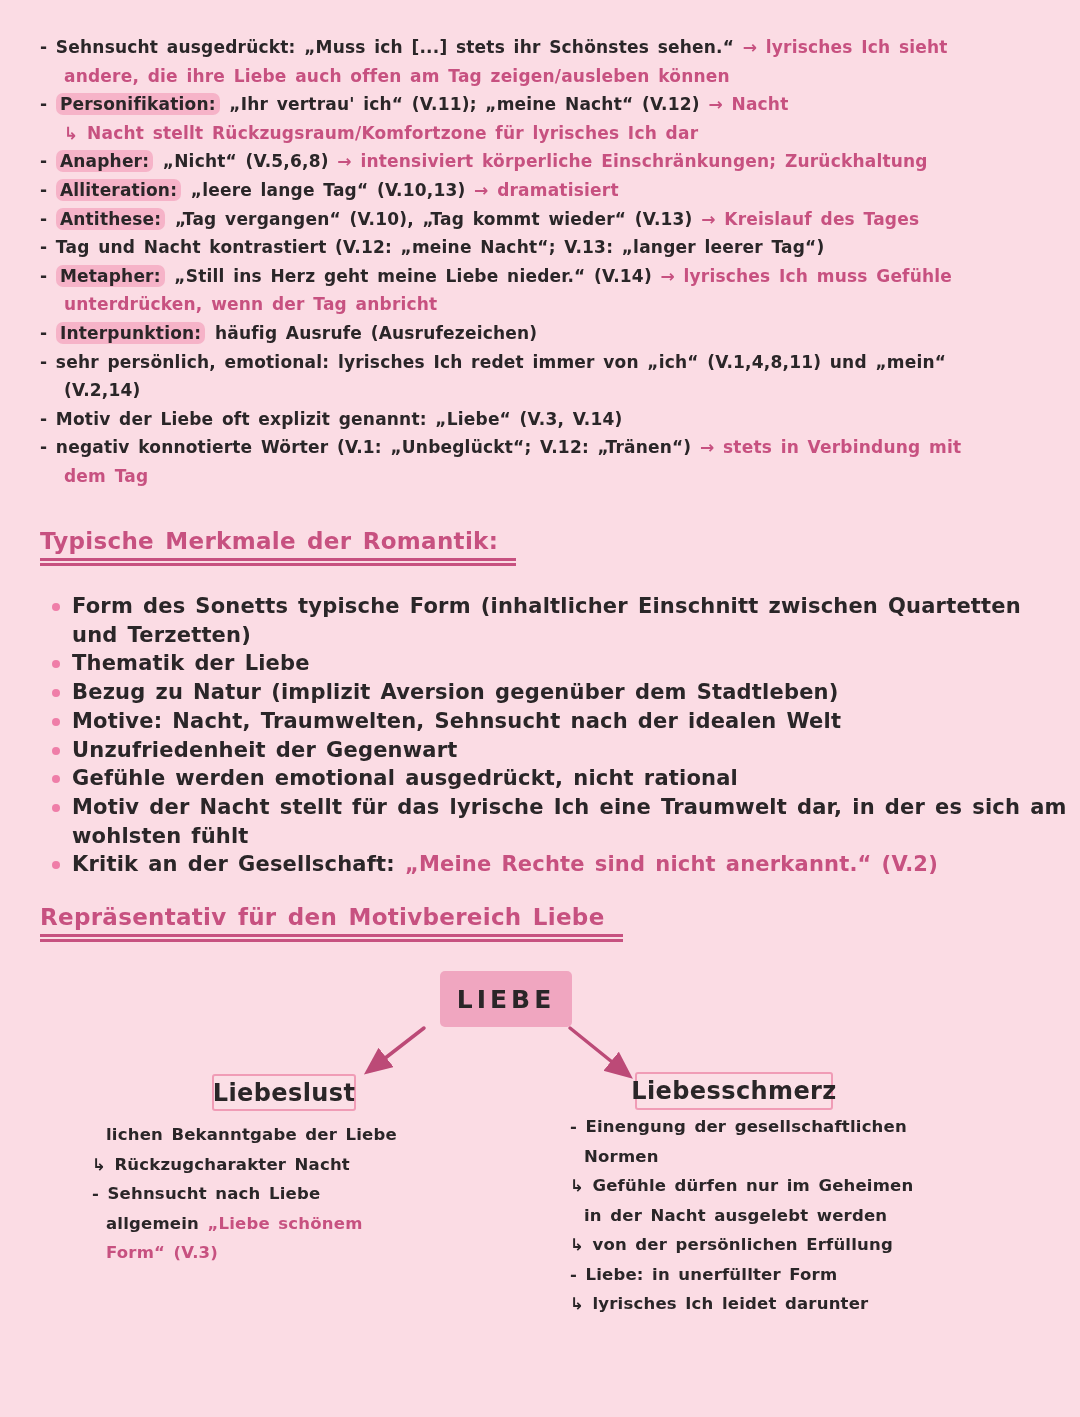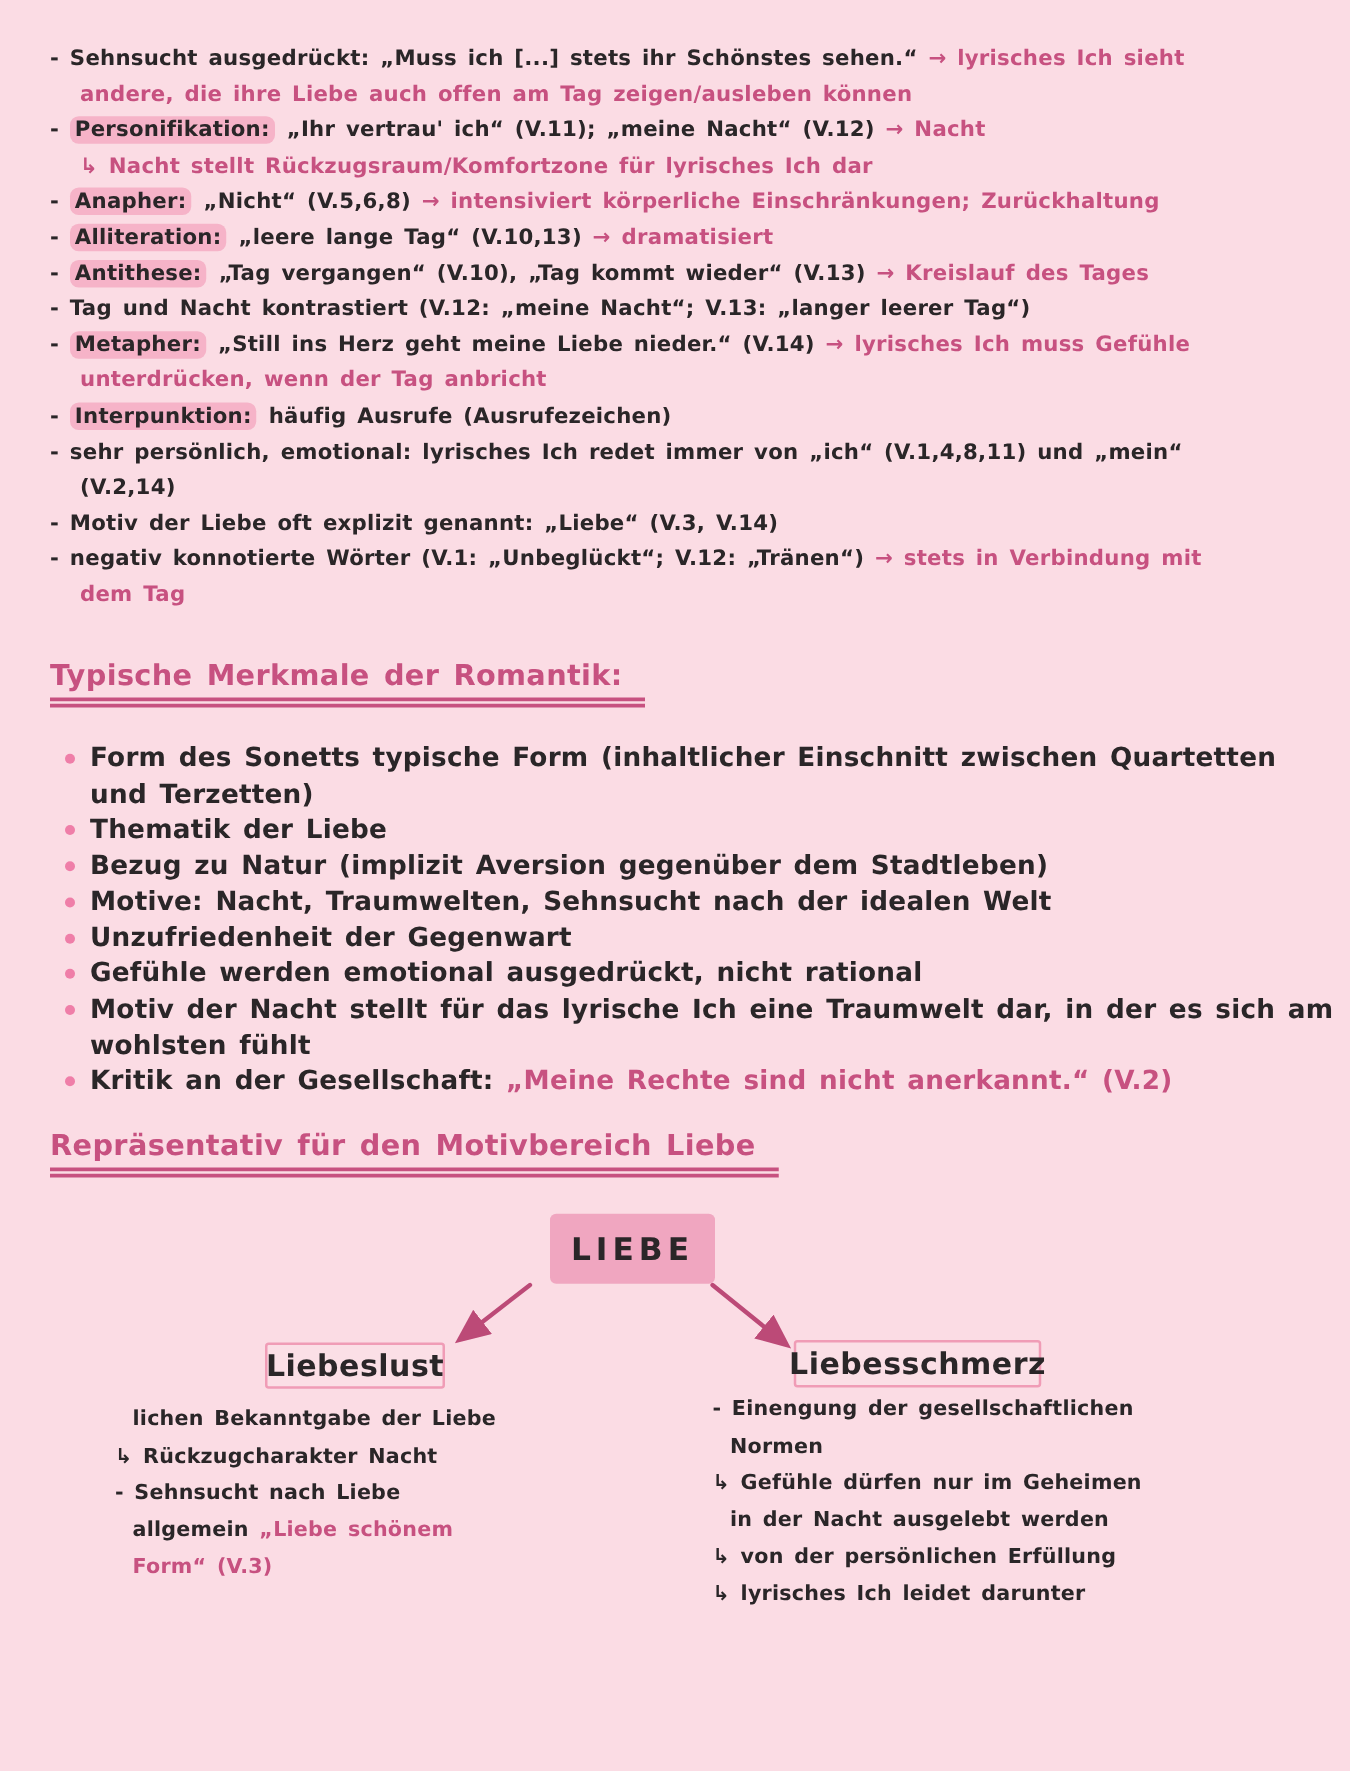--- a/index.html
+++ b/index.html
@@ -105,16 +105,17 @@
       <div class="line"><span class="ink">- Sehnsucht nach Liebe</span></div>
       <div class="line ind"><span class="ink">allgemein </span><span class="pink">„Liebe schönem</span></div>
       <div class="line ind"><span class="pink">Form“ (V.3)</span></div>
     </div>
   <div class="col" id="col-right">
       <div class="line"><span class="ink">- Einengung der gesellschaftlichen</span></div>
       <div class="line ind"><span class="ink">Normen</span></div>
       <div class="line"><span class="ink">↳ Gefühle dürfen nur im Geheimen</span></div>
       <div class="line ind"><span class="ink">in der Nacht ausgelebt werden</span></div>
       <div class="line"><span class="ink">↳ von der persönlichen Erfüllung</span></div>
+      <div class="line"><span class="ink">- Liebe: in unerfüllter Form</span></div>
       <div class="line"><span class="ink">↳ lyrisches Ich leidet darunter</span></div>
     </div>
 
 </div>
 
 </body></html>

